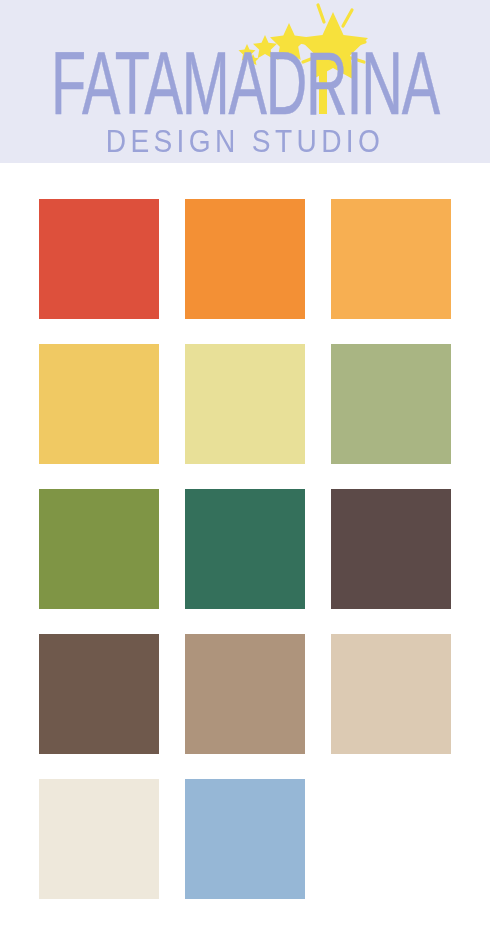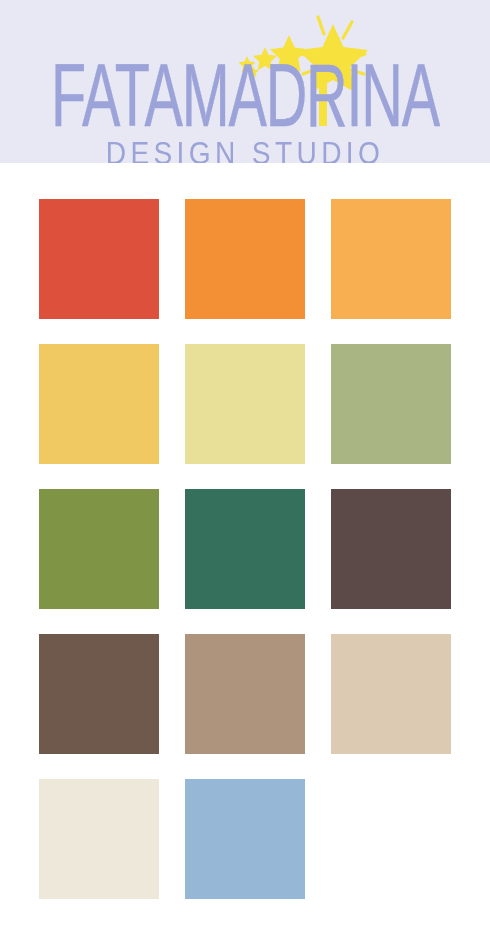--- a/index.html
+++ b/index.html
@@ -28,21 +28,21 @@
     position: relative;
     width: 490px;
     height: 163px;
     background: #e7e8f4;
     overflow: hidden;
   }
 
   .logo-lockup {
     position: absolute;
     left: 0;
-    top: 12px;
+    top: 0;
     width: 490px;
     height: 163px;
   }
 
   .logo-svg { display: block; width: 490px; height: 163px; }
 
   
   .palette {
     position: absolute;
     left: 39px;

